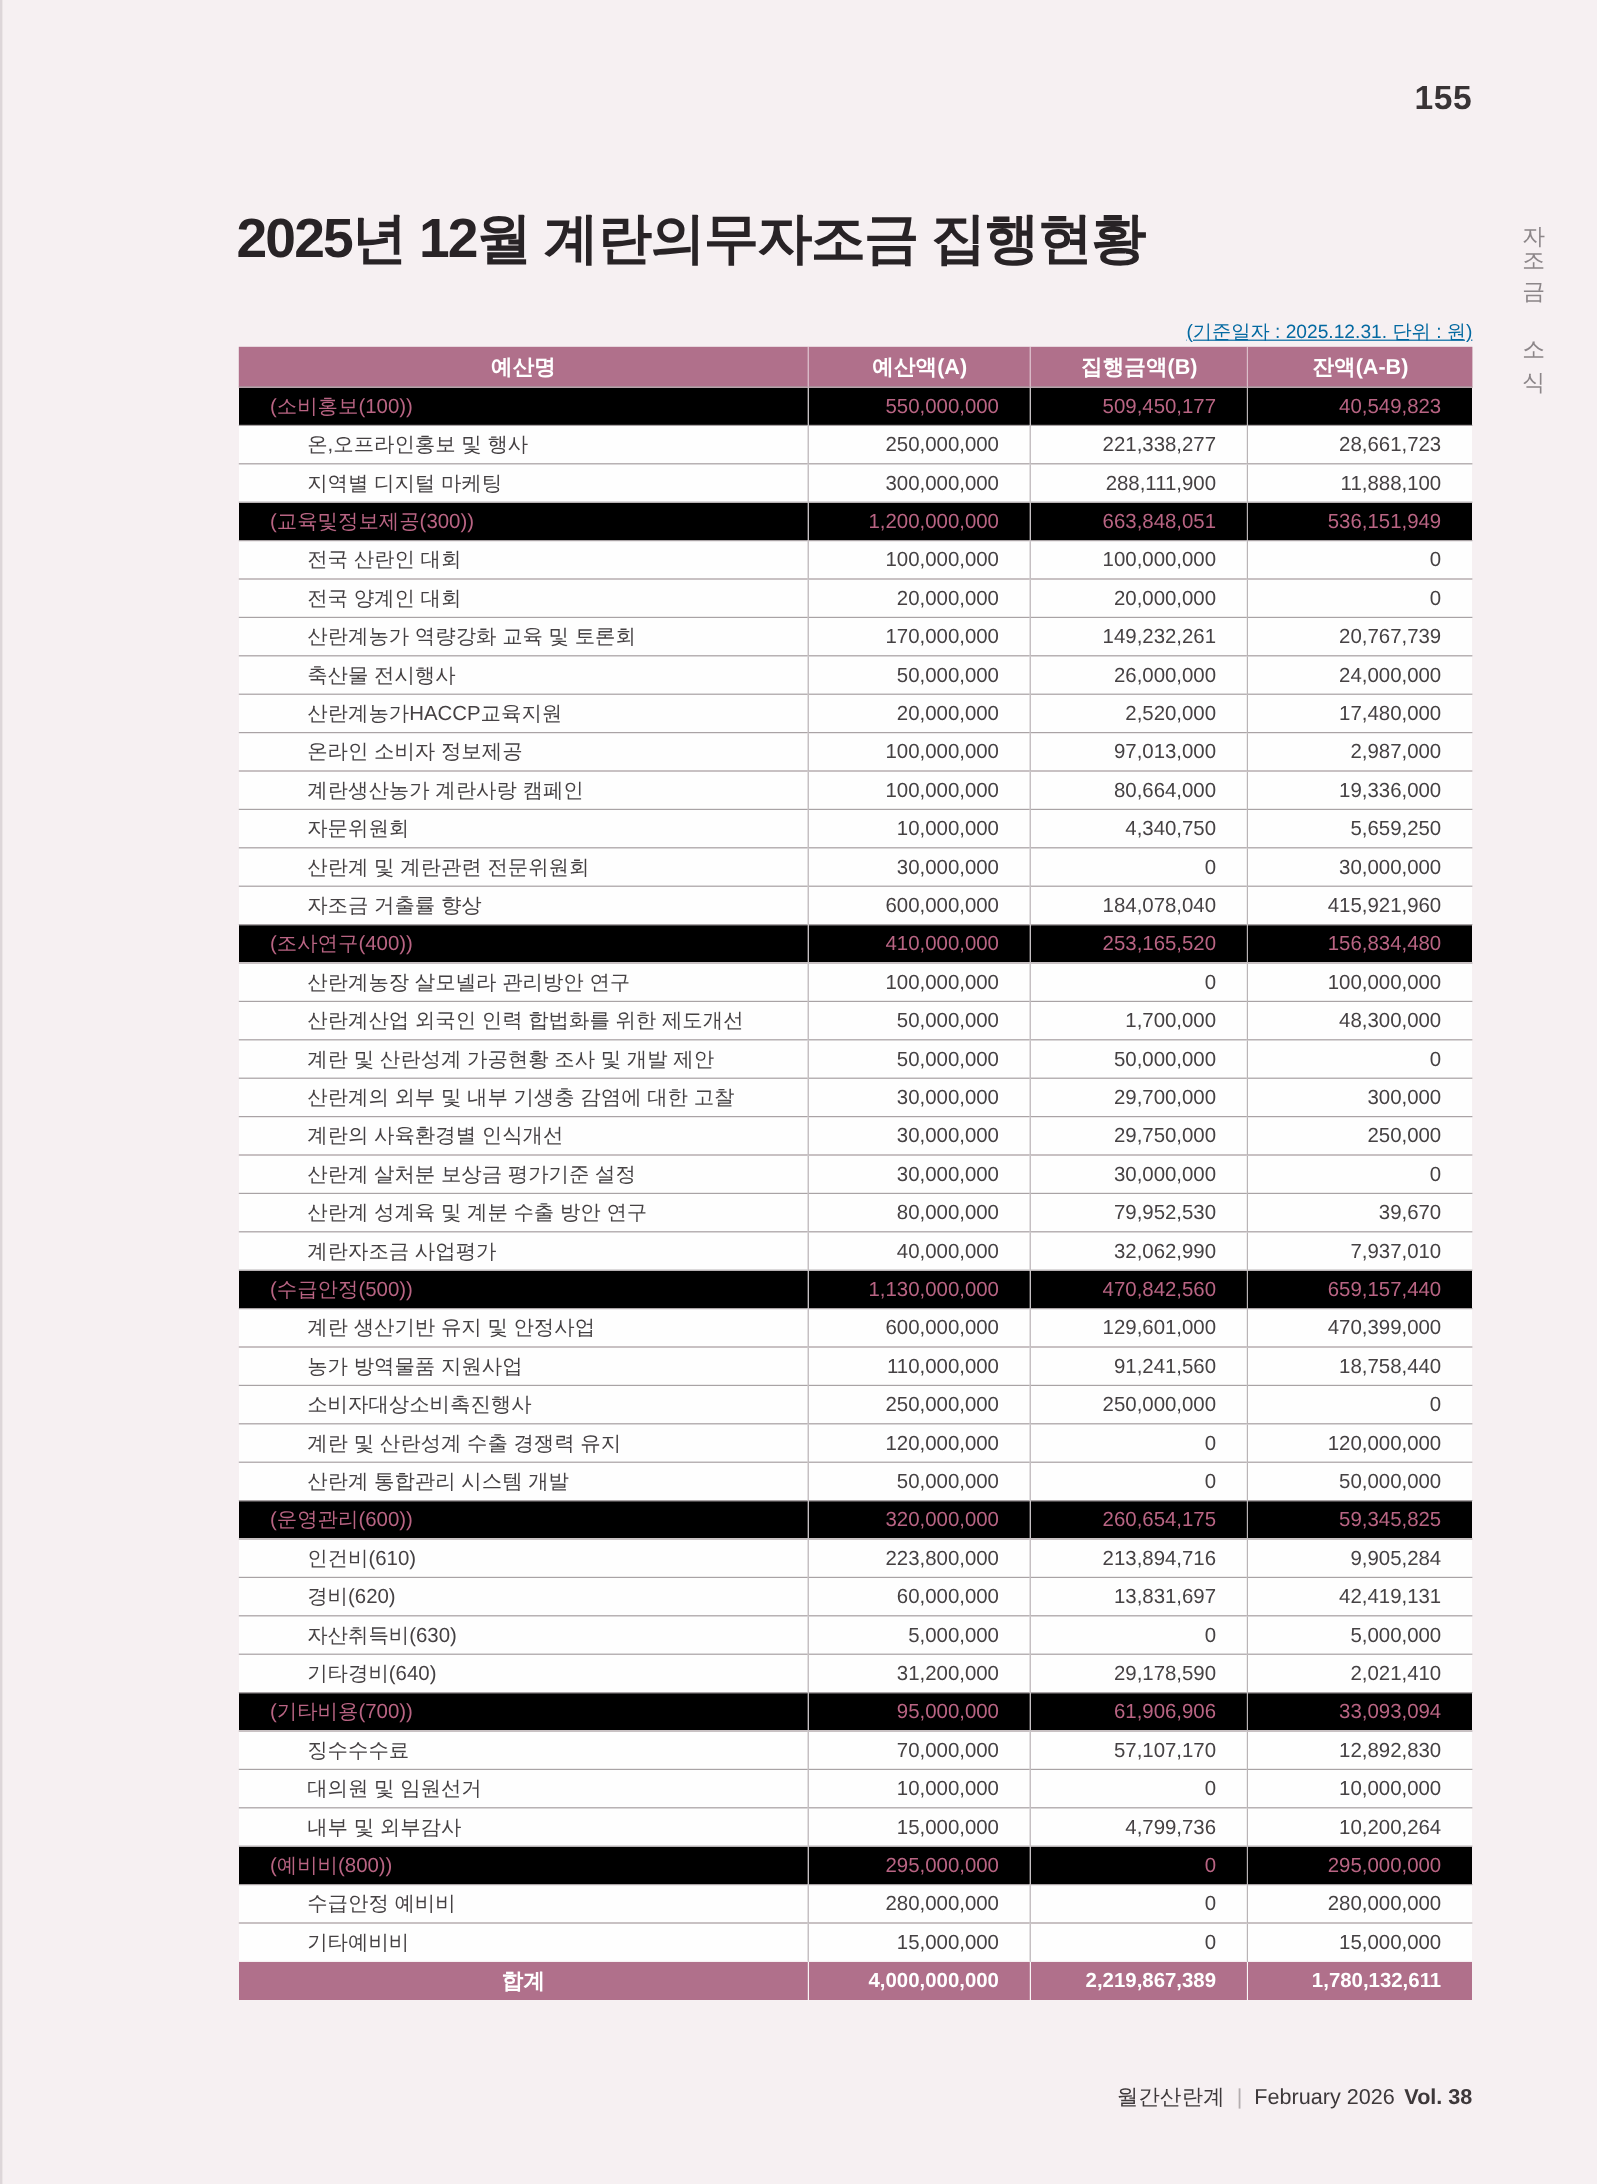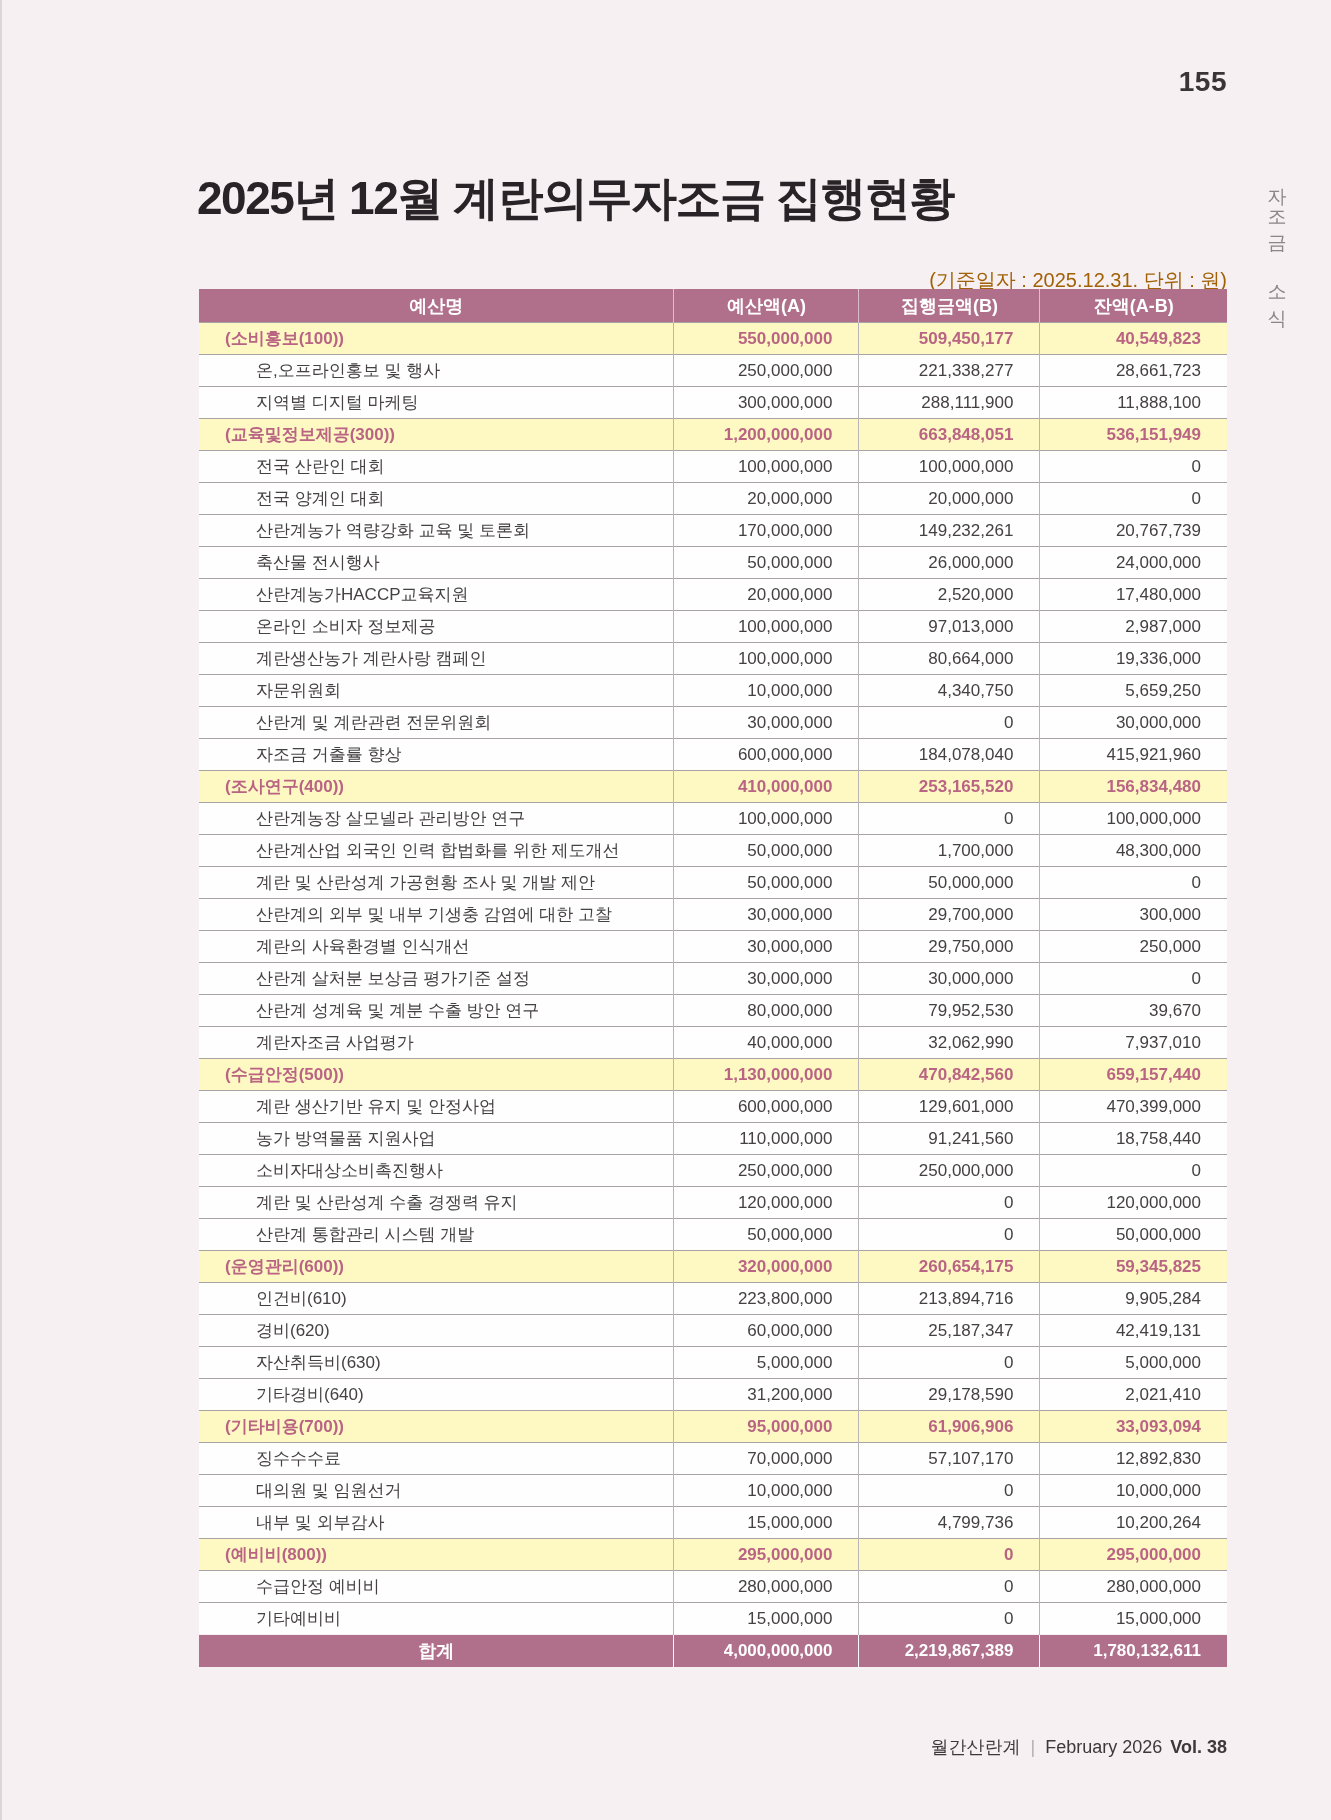--- a/index.html
+++ b/index.html
@@ -25,21 +25,21 @@
     writing-mode:vertical-rl;text-orientation:upright;
     font-size:19px;color:#8c8689;letter-spacing:5px;
   }
   .title{
     position:absolute;left:197px;top:168px;margin:0;
     font-size:46px;font-weight:900;color:#282326;
     letter-spacing:-1.5px;white-space:nowrap;
   }
   .subtitle{
     position:absolute;top:267px;right:104px;
-    font-size:20px;color:#a16207;
+    font-size:16px;color:#0369a1;text-decoration:underline;
   }
   table.budget-table{
     position:absolute;left:199px;top:289px;width:1028px;
     border-collapse:collapse;table-layout:fixed;
   }
   col.c-name{width:46.2%;}
   col.c-a{width:18%;}
   col.c-b{width:17.6%;}
   col.c-ab{width:18.2%;}
   .budget-table th{
@@ -53,21 +53,21 @@
     background:#fefefe;
     font-size:17px;color:#454143;
     height:32px;padding:0;box-sizing:border-box;
     border-top:1px solid #a9a3a5;
     white-space:nowrap;overflow:hidden;
   }
   .budget-table tbody td + td{border-left:1px solid #b9b4b6;}
   .budget-table td:first-child{text-align:left;padding-left:57px;}
   .budget-table td:nth-child(n+2){text-align:right;padding-right:26px;}
   tr.cat td{
-    background:#fef9c3;color:#b96483;font-weight:700;margin-top:15px;
+    background:#000000;color:#b96483;font-weight:400;margin-top:15px;
   }
   tr.cat td:first-child{padding-left:26px;}
   tr.total td{
     background:#b0708b;color:#ffffff;font-weight:700;
     border-top:1.5px solid #f6f0f2;
   }
   tr.total td + td{border-left:1px solid rgba(255,255,255,.5);}
   tr.total td:first-child{text-align:center;padding-left:0;font-size:18px;}
   .footer{
     position:absolute;top:1735px;right:104px;
@@ -288,21 +288,21 @@
         </tr>
         <tr class="item">
           <td>인건비(610)</td>
           <td>223,800,000</td>
           <td>213,894,716</td>
           <td>9,905,284</td>
         </tr>
         <tr class="item">
           <td>경비(620)</td>
           <td>60,000,000</td>
-          <td>25,187,347</td>
+          <td>13,831,697</td>
           <td>42,419,131</td>
         </tr>
         <tr class="item">
           <td>자산취득비(630)</td>
           <td>5,000,000</td>
           <td>0</td>
           <td>5,000,000</td>
         </tr>
         <tr class="item">
           <td>기타경비(640)</td>

